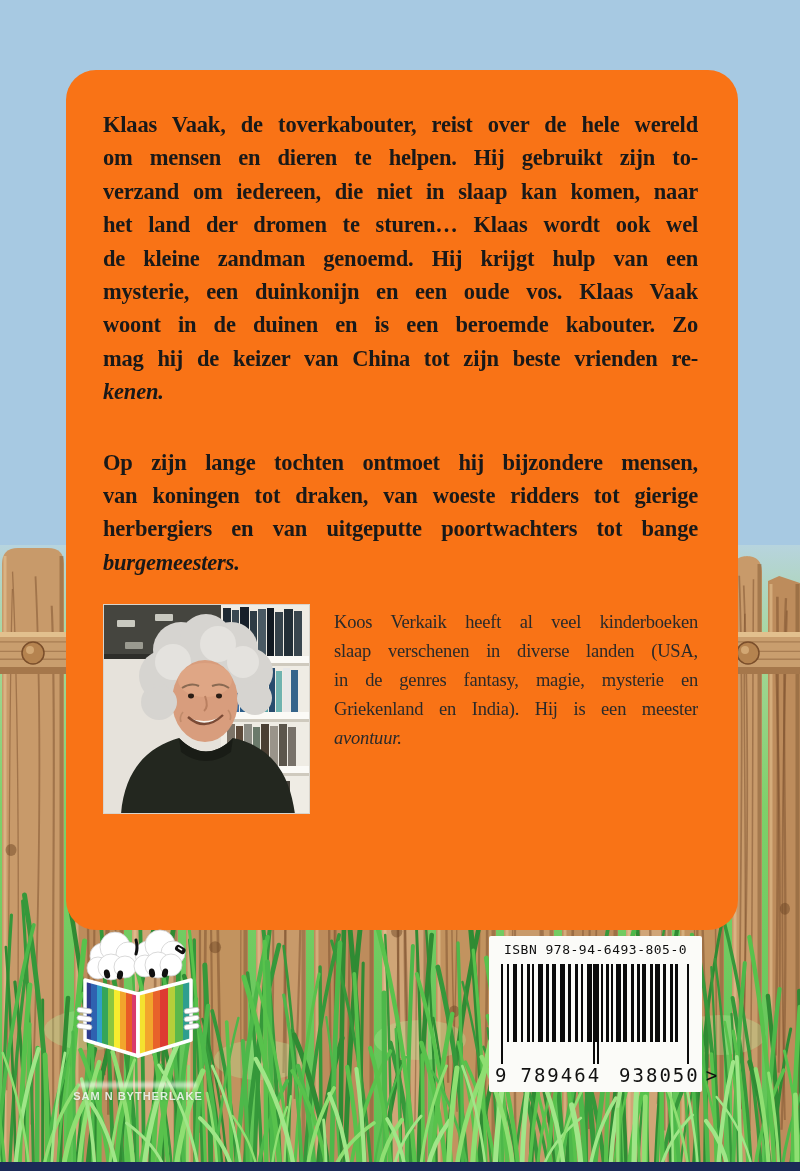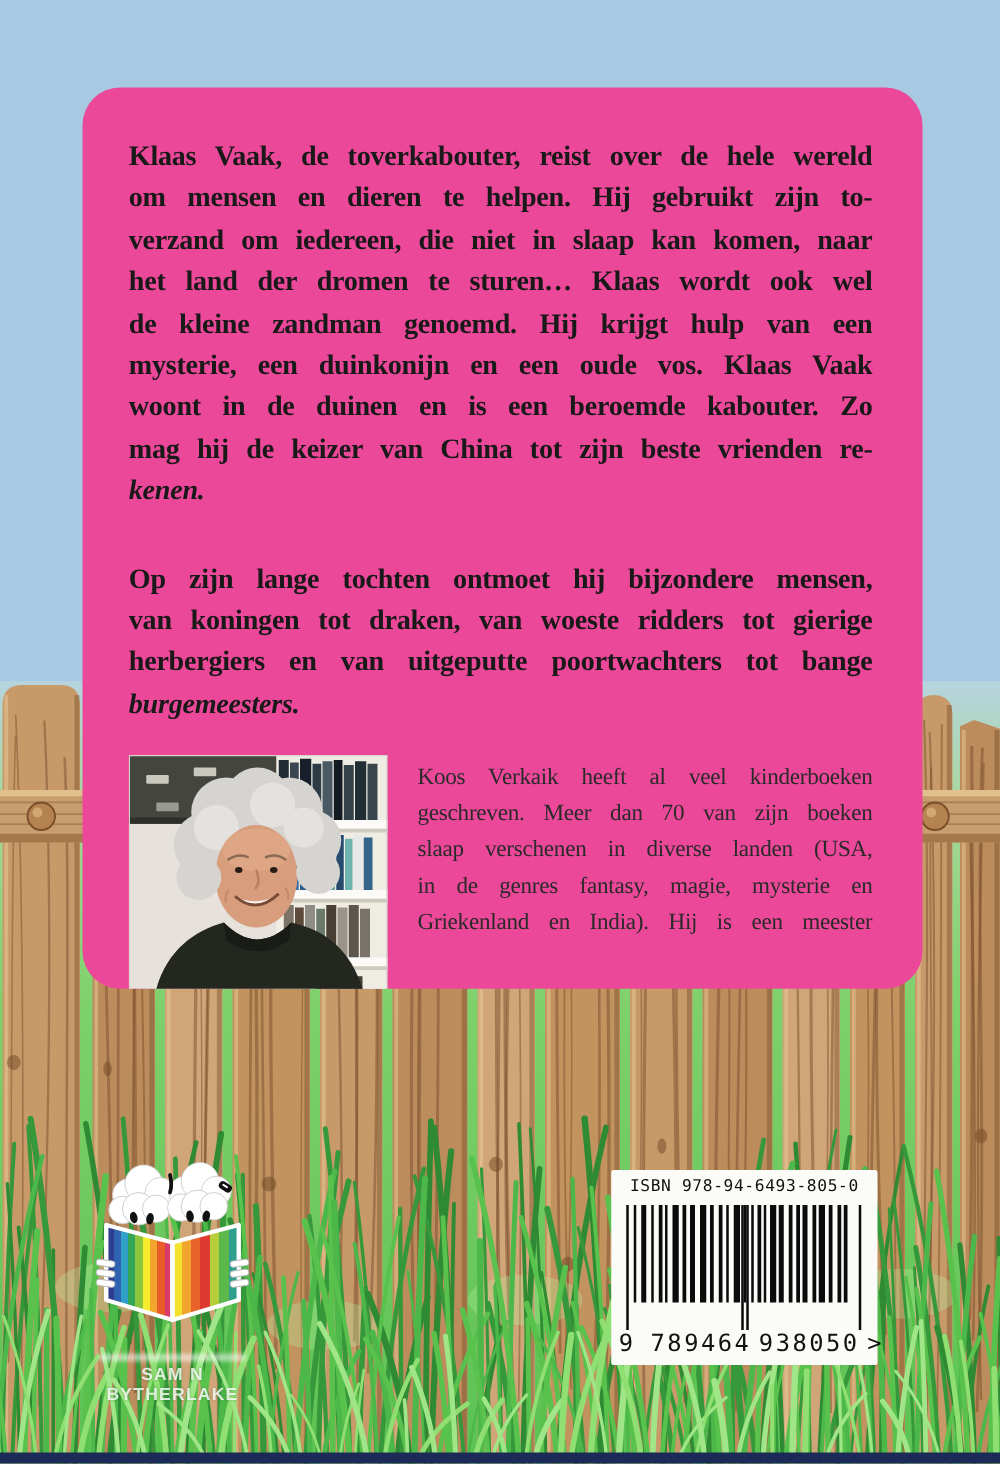--- a/index.html
+++ b/index.html
@@ -1,46 +1,46 @@
 <!DOCTYPE html>
 <html><head>
 <meta charset="utf-8">
 <style>
   html,body{margin:0;padding:0;background:#666;}
   .page{position:relative;width:800px;height:1171px;margin:0 auto;overflow:hidden;
         font-family:"Liberation Serif",serif;background:#a7c9e2;}
   .bg{position:absolute;inset:0;display:block;}
   
-  .card{position:absolute;left:66px;top:70px;width:672px;height:721px;background:#ec4899;
+  .card{position:absolute;left:66px;top:70px;width:672px;height:860px;background:#f97316;
         border-radius:30px;overflow:hidden;}
   .card-inner{position:absolute;left:37px;right:40px;top:38px;}
   .para{margin:0;color:#191919;font-weight:700;font-size:22.5px;line-height:33.4px;letter-spacing:-0.2px;}
   .para + .para{margin-top:37px;}
   .jline{text-align:justify;text-align-last:justify;white-space:nowrap;overflow:hidden;}
   .jline.jlast{text-align-last:left;font-style:italic;}
   .author-row{display:flex;margin-top:25px;}
   .photo-wrap{flex:0 0 207px;width:207px;height:210px;}
   .photo-wrap svg{display:block;}
   .bio{margin:4px 0 0 24px;flex:1;color:#2a2a2a;font-weight:400;font-size:18.5px;line-height:29px;letter-spacing:-0.2px;}
   
   .logo{position:absolute;left:62px;top:926px;width:152px;text-align:center;}
   .logo-tagline{width:118px;height:6px;margin:2px auto 2px;background:rgba(255,255,255,.55);
                 border-radius:3px;filter:blur(1.6px);}
-  .logo-text{font-family:"Liberation Sans",sans-serif;font-weight:700;font-size:14px;
+  .logo-text{font-family:"Liberation Sans",sans-serif;font-weight:700;font-size:11px;
              letter-spacing:1px;color:rgba(255,255,255,.82);text-shadow:0 0 2px rgba(40,90,40,.4);}
   
   .barcode{position:absolute;left:489px;top:936px;width:213px;height:156px;background:#fbfbf8;
            border-radius:2px;font-family:"DejaVu Sans Mono",monospace;color:#111;}
   .isbn{padding-top:6px;text-align:center;font-size:13px;letter-spacing:0.5px;}
   .bars-wrap{position:absolute;left:10px;top:28px;}
   .bc-digits{position:absolute;left:0;bottom:7px;width:100%;display:flex;align-items:flex-end;
              font-size:19px;line-height:20px;}
   .bc-digits .d-lead{margin-left:6px;}
   .bc-digits .d-g1{margin-left:14px;letter-spacing:2px;}
-  .bc-digits .d-g2{margin-left:6px;letter-spacing:2px;}
+  .bc-digits .d-g2{margin-left:18px;letter-spacing:2px;}
   .bc-digits .d-end{margin-left:6px;}
 </style>
 </head>
 <body>
 
 <div class="page">
 
   <svg id="bg" class="bg" viewBox="0 0 800 1171" width="800" height="1171">
       <rect x="0" y="0" width="800" height="1171" fill="#a7c9e2"></rect>
       <defs>
@@ -532,24 +532,24 @@
               <path d="M18,210 C22,162 48,142 76,134 C94,152 112,152 130,134 C166,142 186,166 192,210 Z" fill="#23271f"></path>
               <path d="M76,134 C94,152 112,152 130,134 L128,148 C112,160 94,160 78,148 Z" fill="#191c16"></path>
               <circle cx="58" cy="98" r="16" fill="#d6d4d0"></circle>
               <circle cx="149" cy="94" r="15" fill="#d6d4d0"></circle>
             </g>
             <rect x="0.5" y="0.5" width="206" height="209" fill="none" stroke="#d8d4cc" stroke-width="1"></rect>
           </svg>
         </div>
         <div class="bio">
             <div class="jline">Koos Verkaik heeft al veel kinderboeken</div>
-            <div class="jline">geschreven. Meer dan 70 van zijn boeken</div>
             <div class="jline">slaap verschenen in diverse landen (USA,</div>
             <div class="jline">in de genres fantasy, magie, mysterie en</div>
             <div class="jline">Griekenland en India). Hij is een meester</div>
+            <div class="jline jlast">avontuur.</div>
           </div>
       </div>
     </div>
   </div>
 
   <div class="logo">
     <svg viewBox="0 0 150 150" width="150" height="150">
       <defs>
         <linearGradient id="lpg" x1="0" y1="0" x2="1" y2="0">
           <stop offset="0" stop-color="#2e3d8f"></stop>

